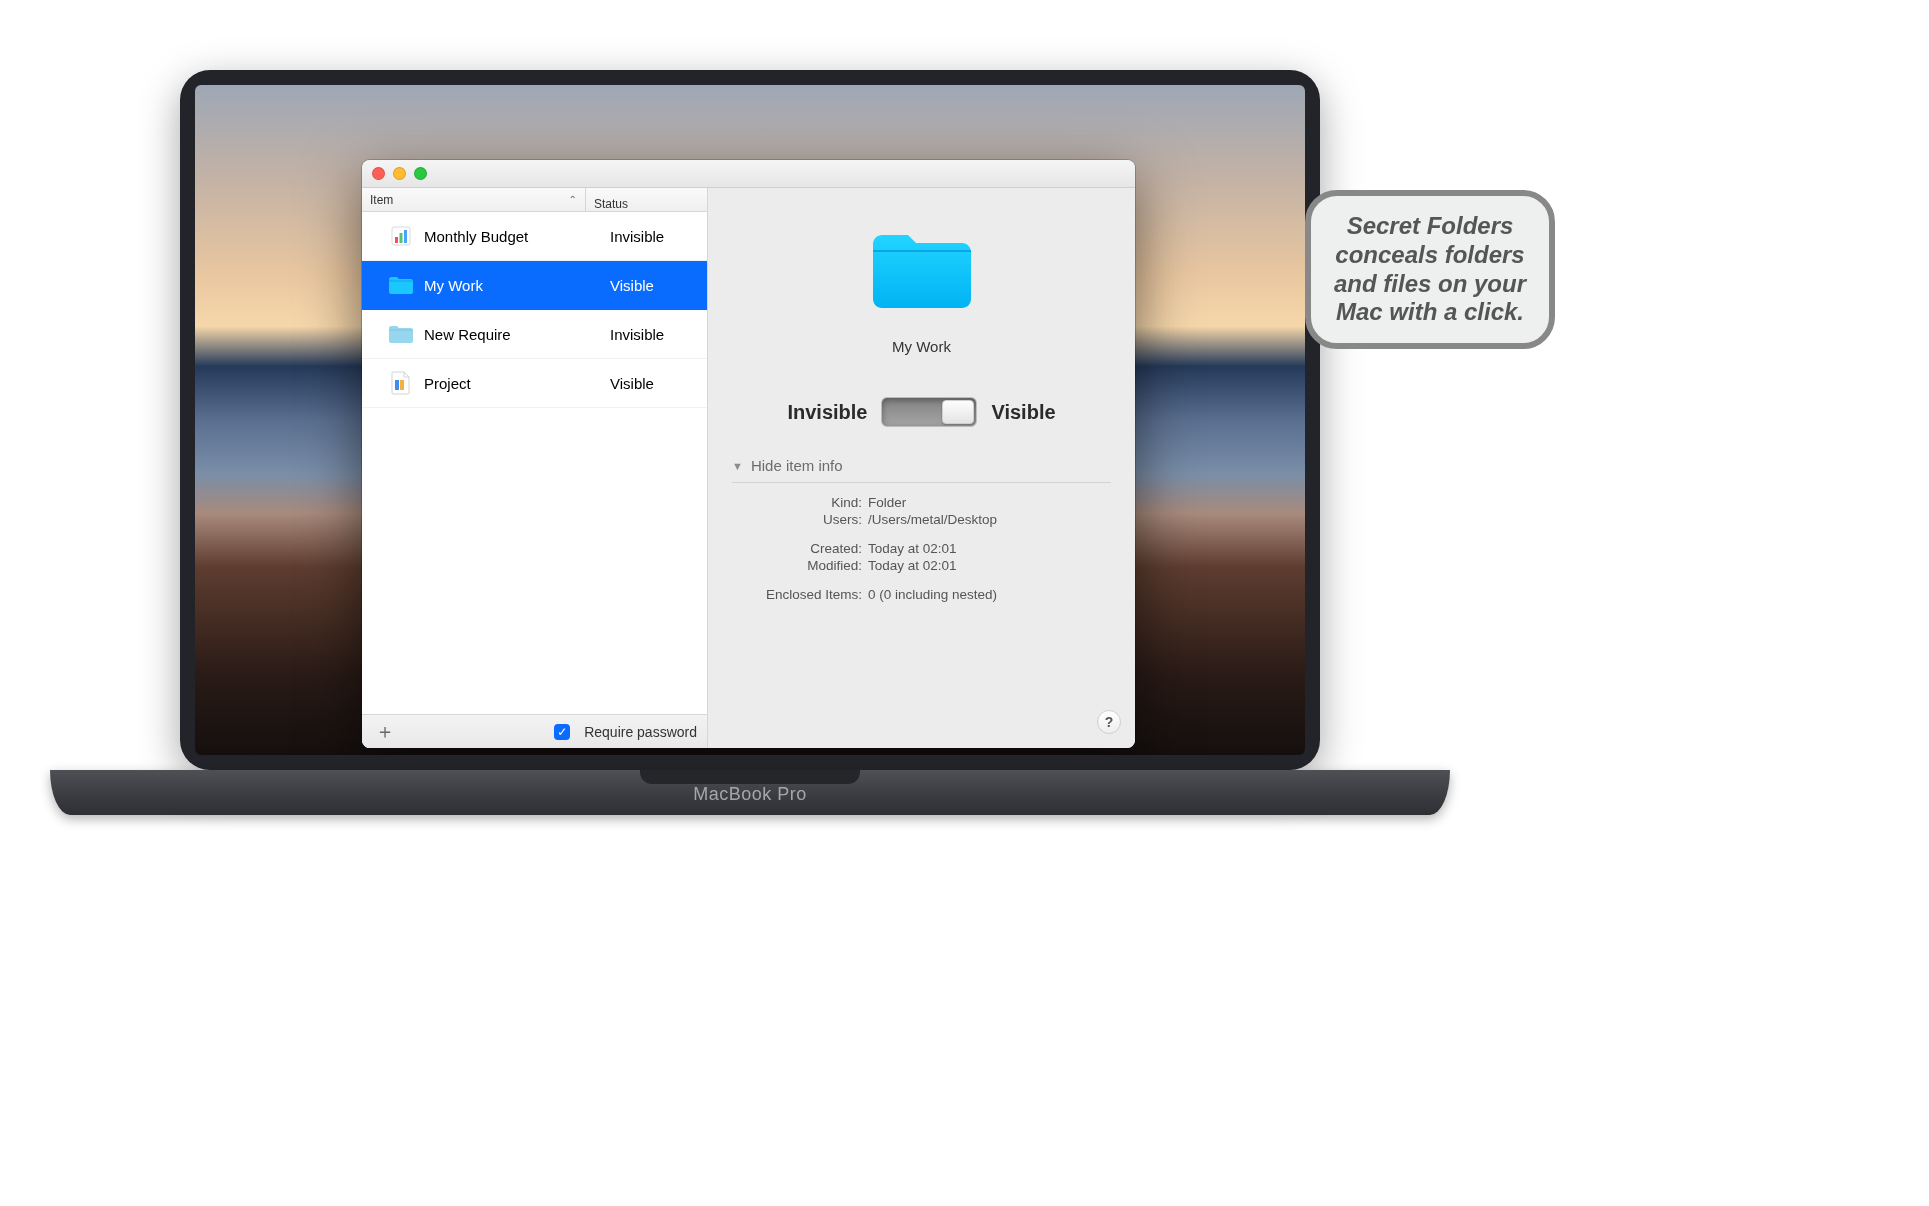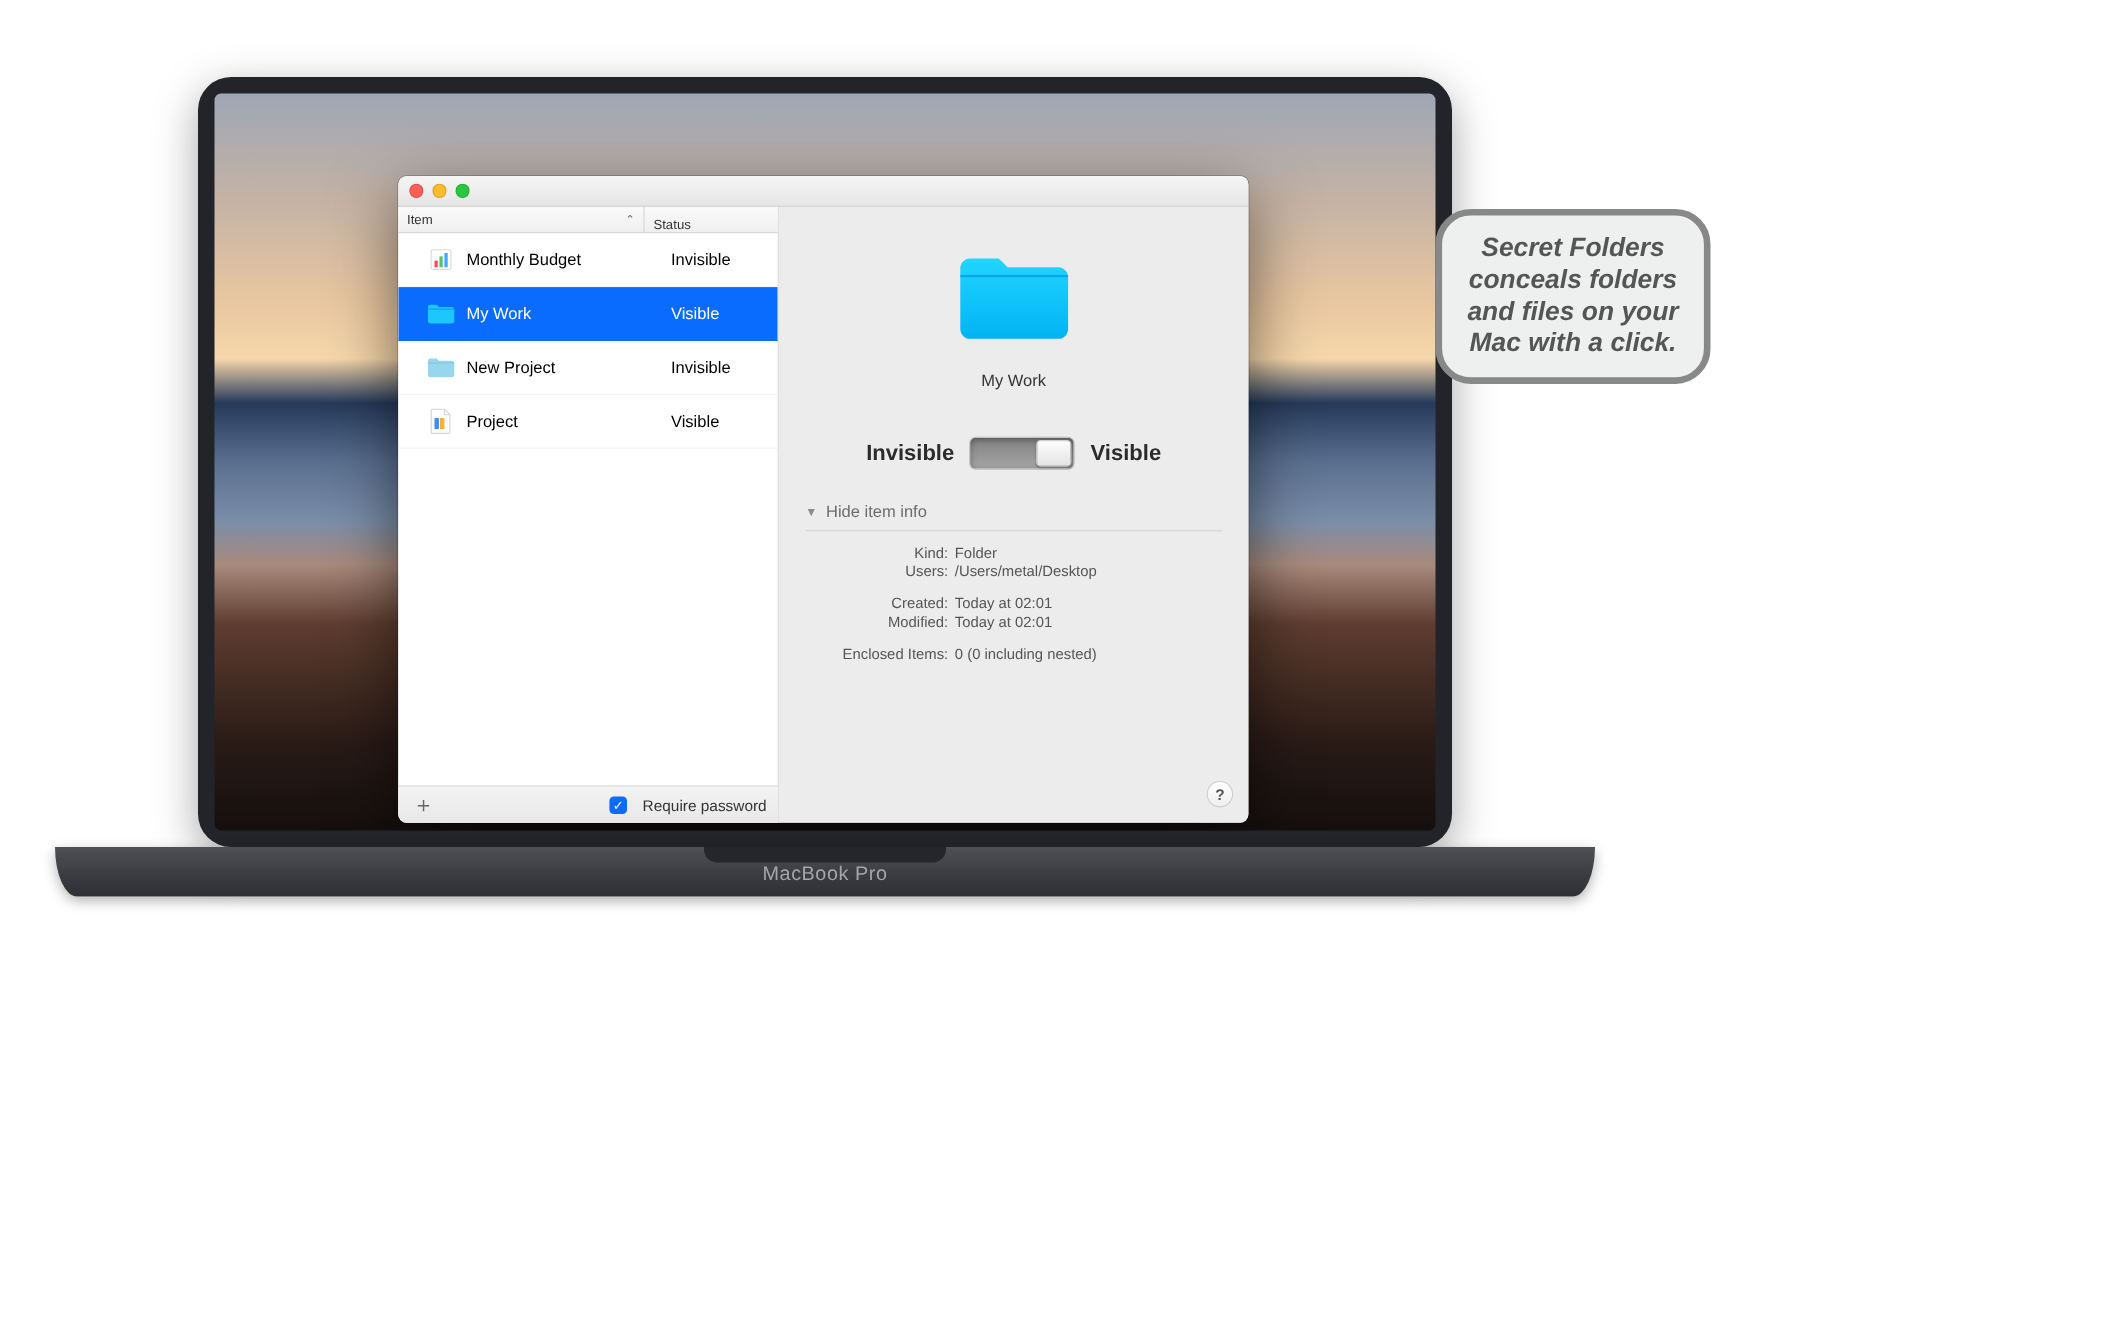--- a/index.html
+++ b/index.html
@@ -194,21 +194,21 @@
               </div>
 
               <div class="row">
                 <div class="cell-item">
                   <span class="ic">
                     <svg class="svg-fill" width="26" height="22" viewBox="0 0 26 22">
                       <path d="M1 5c0-1 1-2 2-2h6l2 2h12c1 0 2 1 2 2v11c0 1-1 2-2 2H3c-1 0-2-1-2-2V5z" fill="#97d7ee"></path>
                       <path d="M1 7h24" stroke="#82c2dd" stroke-width="1"></path>
                     </svg>
                   </span>
-                  <span>New Project</span>
+                  <span>New Require</span>
                 </div>
                 <div class="cell-status"><span>Invisible</span></div>
               </div>
 
               <div class="row">
                 <div class="cell-item">
                   <span class="ic">
                     <svg class="svg-fill" width="22" height="24" viewBox="0 0 22 24">
                       <path d="M3 1h11l5 5v16a1 1 0 0 1-1 1H3a1 1 0 0 1-1-1V2a1 1 0 0 1 1-1z" fill="#ffffff" stroke="#d3d3d3"></path>
                       <path d="M14 1v5h5" fill="none" stroke="#d3d3d3"></path>

